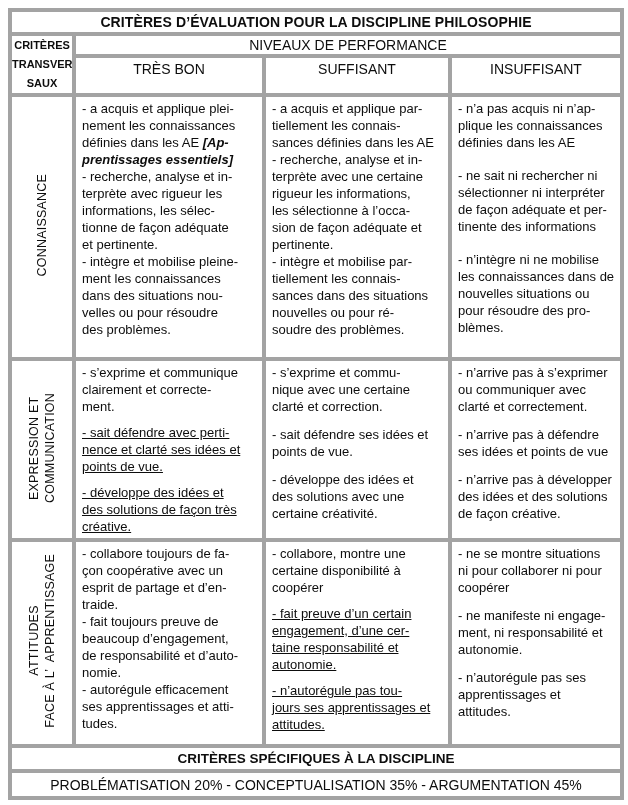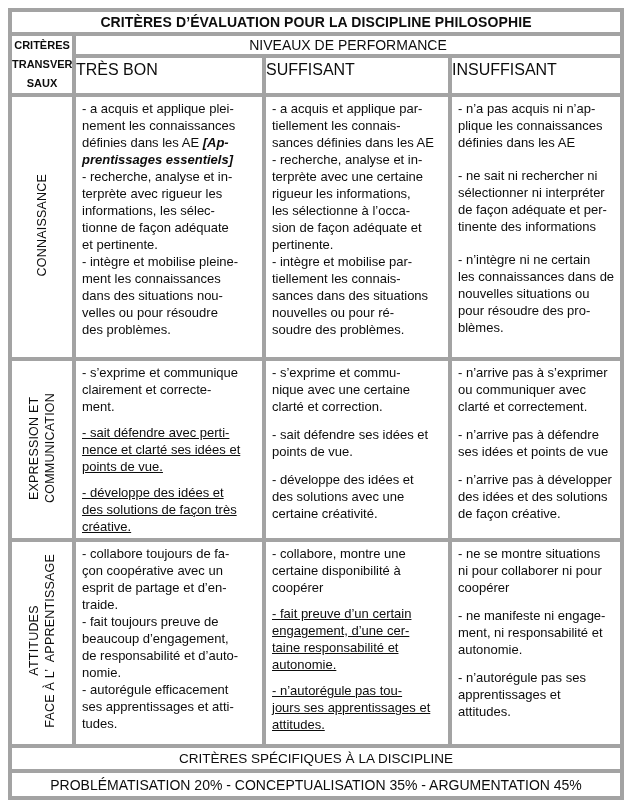--- a/index.html
+++ b/index.html
@@ -40,23 +40,23 @@
     white-space: pre-line;
   }
   .niveaux-cell {
     height: 16px;
     text-align: center;
     vertical-align: middle !important;
     font-size: 14px;
   }
   .level-cell {
     height: 36px;
-    text-align: left;
+    text-align: center;
     vertical-align: top;
-    font-size: 16px;
+    font-size: 14px;
     padding-top: 3px !important;
   }
   .vcell {
     text-align: center;
     vertical-align: middle !important;
   }
   .vlabel {
     display: inline-block;
     writing-mode: vertical-rl;
     transform: rotate(180deg);
@@ -76,21 +76,21 @@
   .gap-md p + p { margin-top: 11px; }
   .gap-lg p + p { margin-top: 16px; }
   .bi { font-weight: bold; font-style: italic; }
   .row-connaissance td { height: 264px; }
   .row-expression td { height: 180px; }
   .row-attitudes td { height: 206px; }
   .specific-cell {
     height: 25px;
     text-align: center;
     vertical-align: middle !important;
-    font-weight: normal;
+    font-weight: bold;
     font-size: 13.5px;
   }
   .weights-cell {
     height: 27px;
     text-align: center;
     vertical-align: middle !important;
     font-size: 14px;
   }
 </style>
 </head>
@@ -159,21 +159,21 @@
 soudre des problèmes.</p>
       </td>
       <td class="body-cell gap-lg">
         <p>- n’a pas acquis ni n’ap-
 plique les connaissances
 définies dans les AE</p>
         <p>- ne sait ni rechercher ni
 sélectionner ni interpréter
 de façon adéquate et per-
 tinente des informations</p>
-        <p>- n’intègre ni ne certain
+        <p>- n’intègre ni ne mobilise
 les connaissances dans de
 nouvelles situations ou
 pour résoudre des pro-
 blèmes.</p>
       </td>
     </tr>
 
     <tr class="row-expression">
       <td class="vcell">
         <span class="vlabel">EXPRESSION ET

